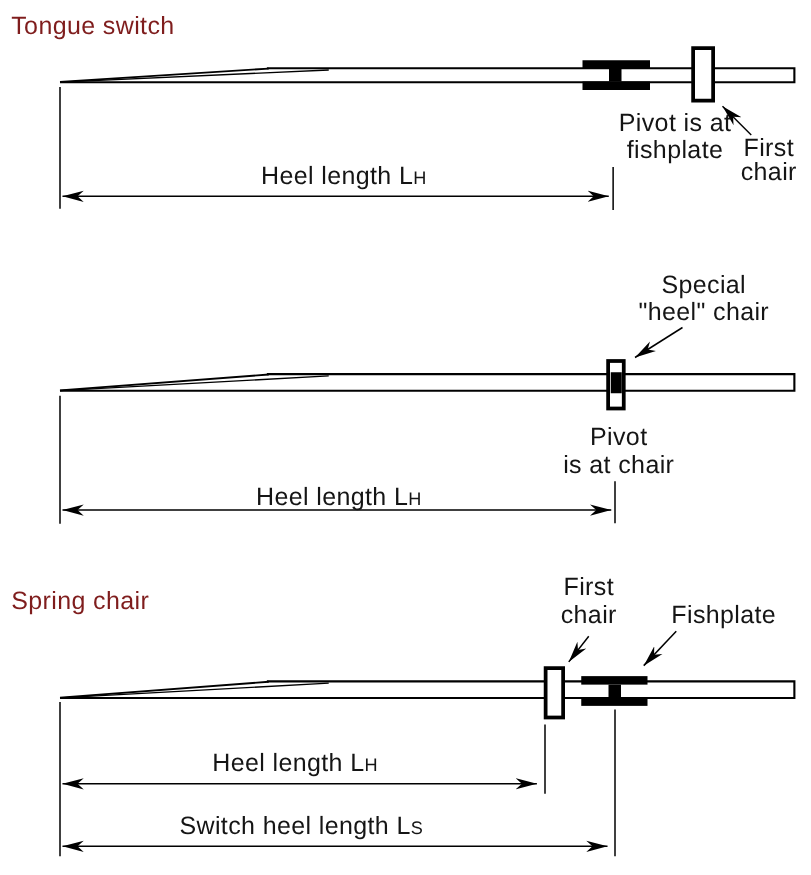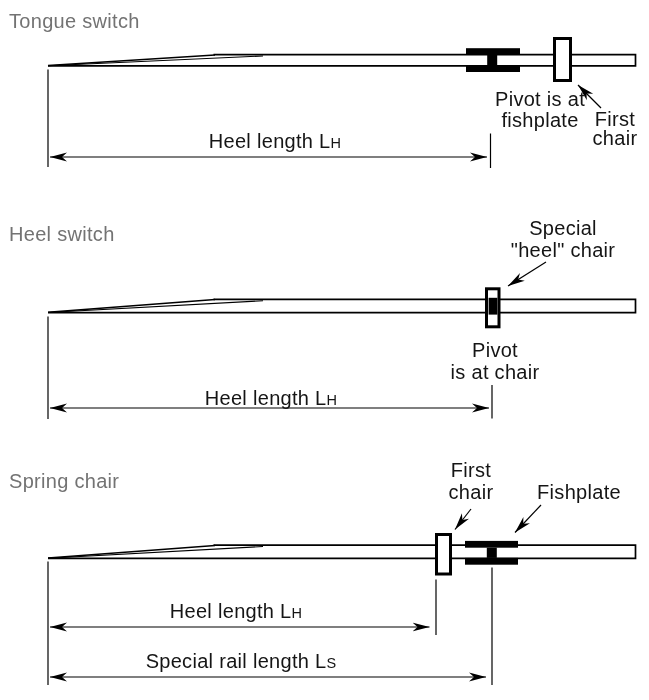--- a/index.html
+++ b/index.html
@@ -8,21 +8,21 @@
     width:649px; height:700px;
     background:#ffffff;
     overflow:hidden;
     font-family:"Liberation Sans", sans-serif;
   }
   #art { position:absolute; left:0; top:0; }
   .title {
     position:absolute;
     font-size:20px; line-height:22px;
     letter-spacing:0.3px;
-    color:#737373;
+    color:#7f1d1d;
     white-space:nowrap;
   }
   .label {
     position:absolute;
     font-size:20px;
     letter-spacing:0.3px;
     color:#151515;
     text-align:center;
     transform:translateX(-50%);
     white-space:nowrap;
@@ -93,21 +93,20 @@
     <span>fishplate</span>
   </div>
 
   <div class="label" style="left:615px; top:109.5px; line-height:19.5px;">
     <span>First</span>
     <span>chair</span>
   </div>
 
   <div class="label" style="left:275px; top:130px;"><span style="display:inline">Heel length L</span><span class="sub" style="display:inline">H</span></div>
 
-  <div class="title" style="left:9px; top:223px;">Heel switch</div>
 
   <div class="label" style="left:495px; top:339px; line-height:22px;">
     <span>Pivot</span>
     <span>is at chair</span>
   </div>
 
   <div class="label" style="left:563px; top:216.5px; line-height:22px;">
     <span>Special</span>
     <span>"heel" chair</span>
   </div>
@@ -118,15 +117,15 @@
 
   <div class="label" style="left:471px; top:458.5px; line-height:22.5px;">
     <span>First</span>
     <span>chair</span>
   </div>
 
   <div class="label" style="left:579px; top:481px;">Fishplate</div>
 
   <div class="label" style="left:236px; top:599.5px;"><span style="display:inline">Heel length L</span><span class="sub" style="display:inline">H</span></div>
 
-  <div class="label" style="left:241px; top:649.5px;"><span style="display:inline">Special rail length L</span><span class="sub" style="display:inline">S</span></div>
+  <div class="label" style="left:241px; top:649.5px;"><span style="display:inline">Switch heel length L</span><span class="sub" style="display:inline">S</span></div>
 
 </div>
 
 </body></html>

